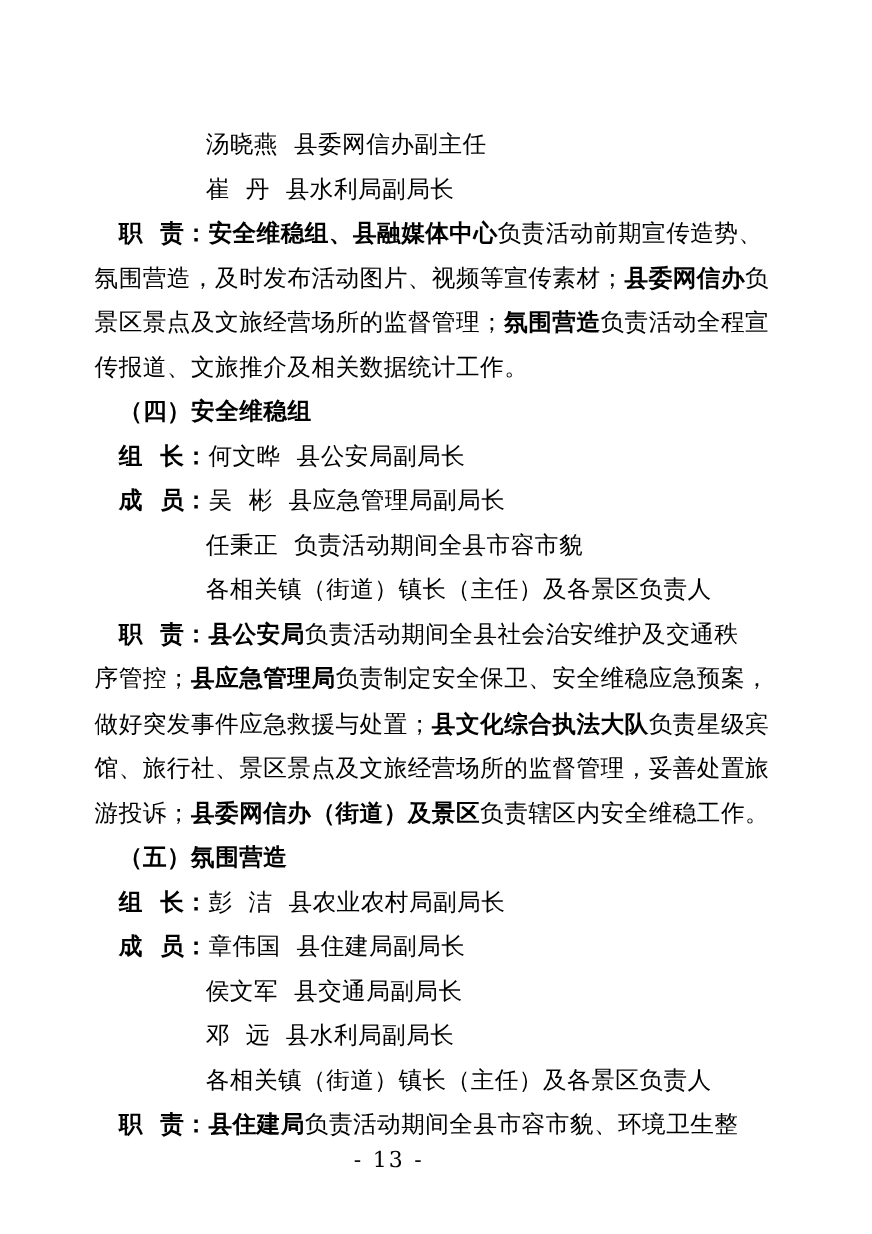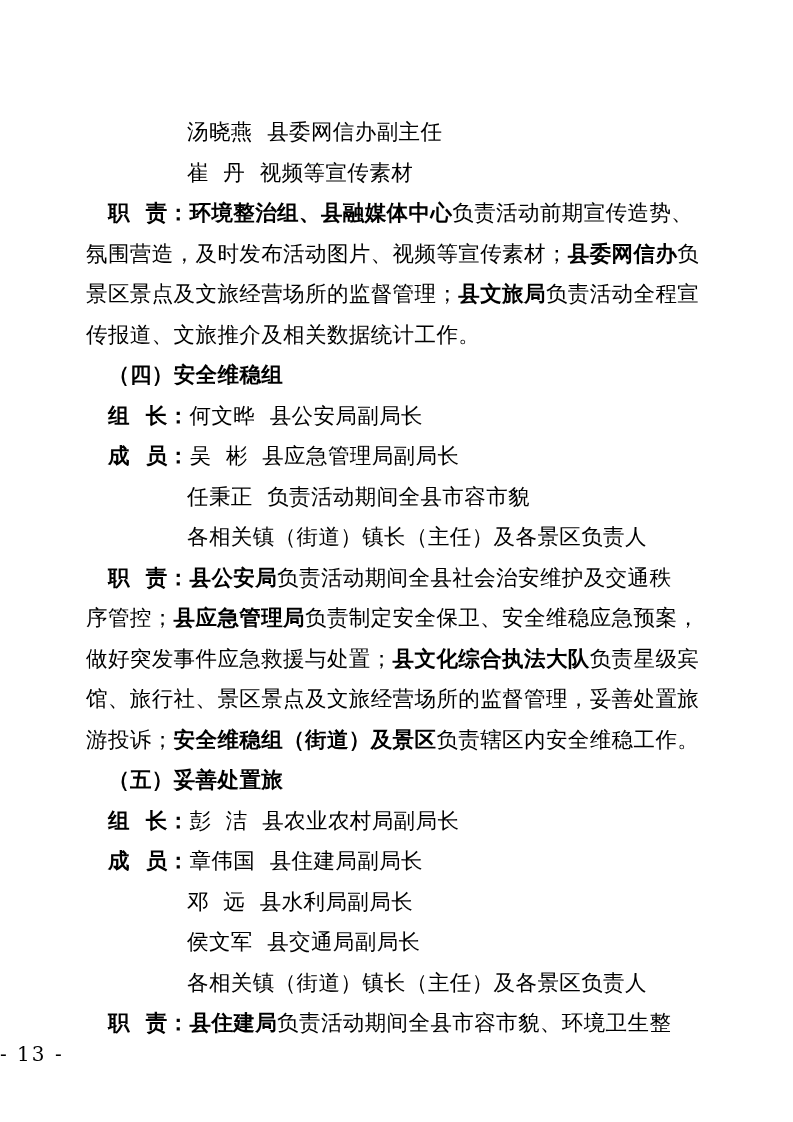--- a/index.html
+++ b/index.html
@@ -43,49 +43,49 @@
   }
   .b {
     font-weight: bold;
     margin-top: 40px;
   }
   .footer {
     position: absolute;
     left: 0;
     right: 86px;
     bottom: 56px;
-    text-align: left;
+    text-align: center;
     font-size: 20px;
     font-family: "DejaVu Serif", "Liberation Serif", serif;
     letter-spacing: 2px;
   }
 </style>
 </head>
 <body>
 
 <div class="page">
   <div class="doc-body" id="doc-body">
       <div class="line indent-name"><span>汤晓燕  县委网信办副主任</span></div>
-      <div class="line indent-name"><span>崔  丹  视频等宣传素材</span></div>
-      <div class="line indent-1"><span class="b">职  责：</span><span class="b">环境整治组、县融媒体中心</span><span>负责活动前期宣传造势、</span></div>
+      <div class="line indent-name"><span>崔  丹  县水利局副局长</span></div>
+      <div class="line indent-1"><span class="b">职  责：</span><span class="b">安全维稳组、县融媒体中心</span><span>负责活动前期宣传造势、</span></div>
       <div class="line"><span>氛围营造，及时发布活动图片、视频等宣传素材；</span><span class="b">县委网信办</span><span>负</span></div>
-      <div class="line"><span>景区景点及文旅经营场所的监督管理；</span><span class="b">县文旅局</span><span>负责活动全程宣</span></div>
+      <div class="line"><span>景区景点及文旅经营场所的监督管理；</span><span class="b">氛围营造</span><span>负责活动全程宣</span></div>
       <div class="line"><span>传报道、文旅推介及相关数据统计工作。</span></div>
       <div class="line indent-1"><span class="b">（四）安全维稳组</span></div>
       <div class="line indent-1"><span class="b">组  长：</span><span>何文晔  县公安局副局长</span></div>
       <div class="line indent-1"><span class="b">成  员：</span><span>吴  彬  县应急管理局副局长</span></div>
       <div class="line indent-name"><span>任秉正  负责活动期间全县市容市貌</span></div>
       <div class="line indent-name"><span>各相关镇（街道）镇长（主任）及各景区负责人</span></div>
       <div class="line indent-1"><span class="b">职  责：</span><span class="b">县公安局</span><span>负责活动期间全县社会治安维护及交通秩</span></div>
       <div class="line"><span>序管控；</span><span class="b">县应急管理局</span><span>负责制定安全保卫、安全维稳应急预案，</span></div>
       <div class="line"><span>做好突发事件应急救援与处置；</span><span class="b">县文化综合执法大队</span><span>负责星级宾</span></div>
       <div class="line"><span>馆、旅行社、景区景点及文旅经营场所的监督管理，妥善处置旅</span></div>
-      <div class="line"><span>游投诉；</span><span class="b">安全维稳组（街道）及景区</span><span>负责辖区内安全维稳工作。</span></div>
-      <div class="line indent-1"><span class="b">（五）妥善处置旅</span></div>
+      <div class="line"><span>游投诉；</span><span class="b">县委网信办（街道）及景区</span><span>负责辖区内安全维稳工作。</span></div>
+      <div class="line indent-1"><span class="b">（五）氛围营造</span></div>
       <div class="line indent-1"><span class="b">组  长：</span><span>彭  洁  县农业农村局副局长</span></div>
       <div class="line indent-1"><span class="b">成  员：</span><span>章伟国  县住建局副局长</span></div>
+      <div class="line indent-name"><span>侯文军  县交通局副局长</span></div>
       <div class="line indent-name"><span>邓  远  县水利局副局长</span></div>
-      <div class="line indent-name"><span>侯文军  县交通局副局长</span></div>
       <div class="line indent-name"><span>各相关镇（街道）镇长（主任）及各景区负责人</span></div>
       <div class="line indent-1"><span class="b">职  责：</span><span class="b">县住建局</span><span>负责活动期间全县市容市貌、环境卫生整</span></div>
     </div>
   <div class="footer">- 13 -</div>
 </div>
 
 </body></html>

